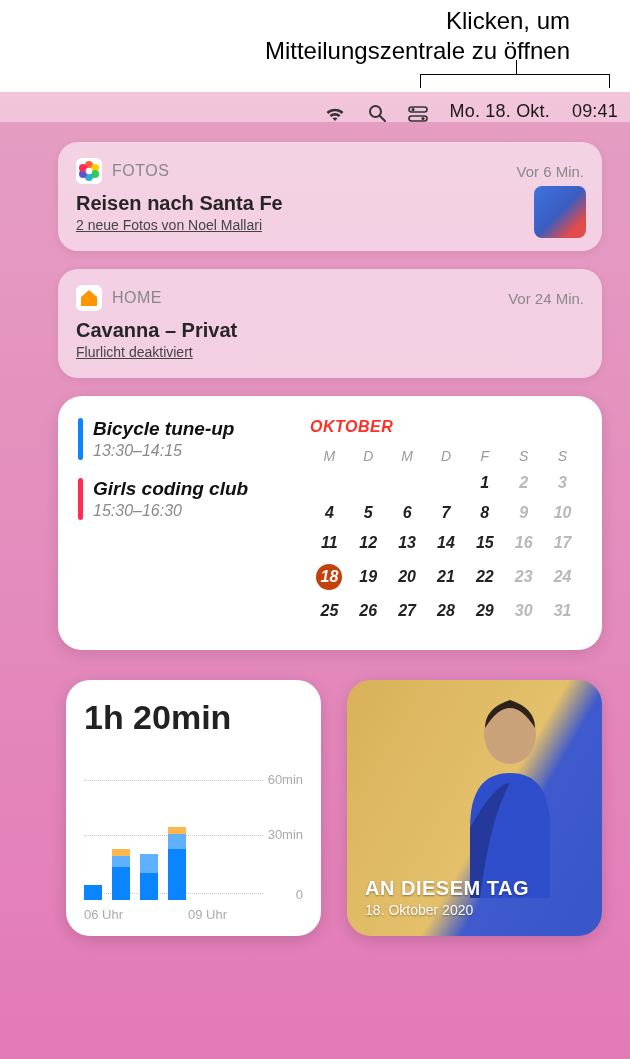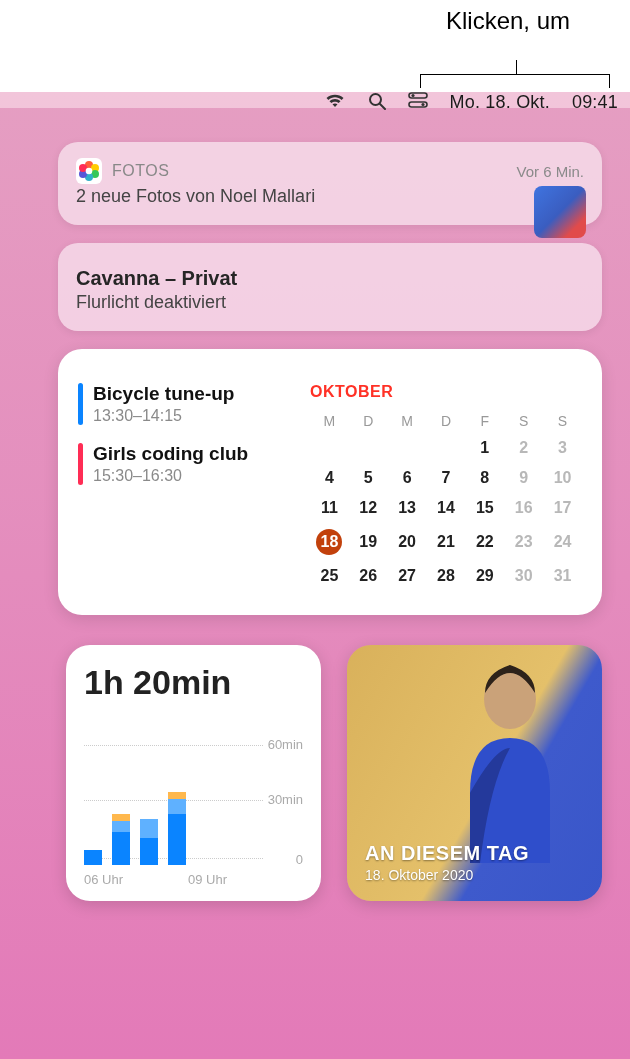--- a/index.html
+++ b/index.html
@@ -39,24 +39,24 @@
   }
 
   .desktop {
     position: absolute;
     top: 92px;
     left: 0; right: 0; bottom: 0;
     background: linear-gradient(180deg, #e59ec2 0%, #e37ab8 100%);
   }
 
   .menubar {
-    height: 16px;
+    height: 30px;
     background: rgba(245,210,225,0.75);
     display: flex;
-    align-items: flex-start;
+    align-items: flex-end;
     justify-content: flex-end;
     gap: 22px;
     padding: 0 12px;
     font-size: 17px;
     color: #1a1a1a;
   }
   .mb-icon { display:flex; align-items:center; }
   .mb-date { font-size: 18px; letter-spacing: .2px; }
 
   .nc {
@@ -79,35 +79,36 @@
     justify-content: space-between;
   }
   .notif-app { display:flex; align-items:center; gap:10px; }
   .app-icon {
     width: 26px; height: 26px; border-radius: 6px;
     display:flex; align-items:center; justify-content:center;
   }
   .app-name { font-size: 16px; letter-spacing:.5px; color:#888; font-weight:500; text-transform: uppercase; }
   .notif-time { font-size: 15px; color:#8a8a8a; }
   .notif-title { font-size: 20px; font-weight: 700; margin-top: 8px; color:#262626; }
-  .notif-body { font-size: 18px; color:#444; margin-top: 2px; }
+  .notif-body { font-size: 14px; color:#444; margin-top: 2px; text-decoration: underline; }
   .notif-thumb {
     position:absolute; right:16px; top:44px;
     width:52px; height:52px; border-radius:8px;
     background: linear-gradient(135deg,#3f74e0 0%,#3a5dc0 50%,#e14b4b 80%);
   }
 
   .cal-widget {
     background: #fff;
     border-radius: 24px;
-    padding: 34px 20px 24px 20px;
+    padding: 22px 20px 24px 20px;
     box-shadow: 0 4px 16px rgba(0,0,0,0.12);
     display:flex;
     gap: 10px;
     margin-bottom: 30px;
+    font-style: italic;
   }
   .events { flex: 1; }
   .event { display:flex; gap:10px; margin-bottom: 18px; }
   .event-bar { width:5px; border-radius:3px; }
   .bar-blue { background:#0a84ff; }
   .bar-pink { background:#ff2d55; }
   .event-title { font-size:19px; font-weight:700; color:#111; }
   .event-time { font-size:16px; color:#8a8a8a; margin-top:2px; }
 
   .cal { width: 272px; }
@@ -150,20 +151,21 @@
   .photo-caption .sub { font-size:14px; margin-top:2px; }
 
   .photos-app-icon { background:#fff; }
   .home-app-icon { background:#fff; }
 </style>
 </head>
 <body>
 
 <div class="callout">
   <div>Klicken, um</div>
+  <div>Mitteilungszentrale zu öffnen</div>
 </div>
 <div class="callout-stem"></div>
 <div class="callout-line"></div>
 
 <div class="desktop">
 
   <div class="menubar">
     <span class="mb-icon">
       <svg width="22" height="16" viewBox="0 0 22 16">
           <path d="M11 15 L8.5 12.3 C9.9 11.1 12.1 11.1 13.5 12.3 Z M5.5 9.2 C8.6 6.4 13.4 6.4 16.5 9.2 L14.6 11 C12.6 9.2 9.4 9.2 7.4 11 Z M2.5 6.1 C7.2 1.7 14.8 1.7 19.5 6.1 L17.6 7.9 C13.9 4.5 8.1 4.5 4.4 7.9 Z" fill="#333"></path>
@@ -200,25 +202,37 @@
                 <circle cx="11" cy="17" r="4" fill="#30b0c7"></circle>
               <circle cx="5" cy="14" r="4" fill="#5856d6"></circle>
                 <circle cx="5" cy="8" r="4" fill="#ff2d55"></circle>
               <circle cx="11" cy="11" r="3.3" fill="#fff"></circle>
             </svg>
           </span>
           <span class="app-name">FOTOS</span>
         </div>
         <span class="notif-time">Vor 6 Min.</span>
       </div>
+      <div class="notif-title">Reisen nach Santa Fe</div>
       <div class="notif-body">2 neue Fotos von Noel Mallari</div>
       <div class="notif-thumb"></div>
     </div>
 
     <div class="notif">
+      <div class="notif-head">
+        <div class="notif-app">
+          <span class="app-icon home-app-icon">
+            <svg width="22" height="22" viewBox="0 0 22 22">
+                <path d="M11 3 L19 10 V19 H3 V10 Z" fill="#ff9500"></path>
+              </svg>
+          </span>
+          <span class="app-name">HOME</span>
+        </div>
+        <span class="notif-time">Vor 24 Min.</span>
+      </div>
       <div class="notif-title">Cavanna – Privat</div>
       <div class="notif-body">Flurlicht deaktiviert</div>
     </div>
 
     <div class="cal-widget">
       <div class="events">
         <div class="event">
           <div class="event-bar bar-blue"></div>
           <div>
             <div class="event-title">Bicycle tune-up</div>

